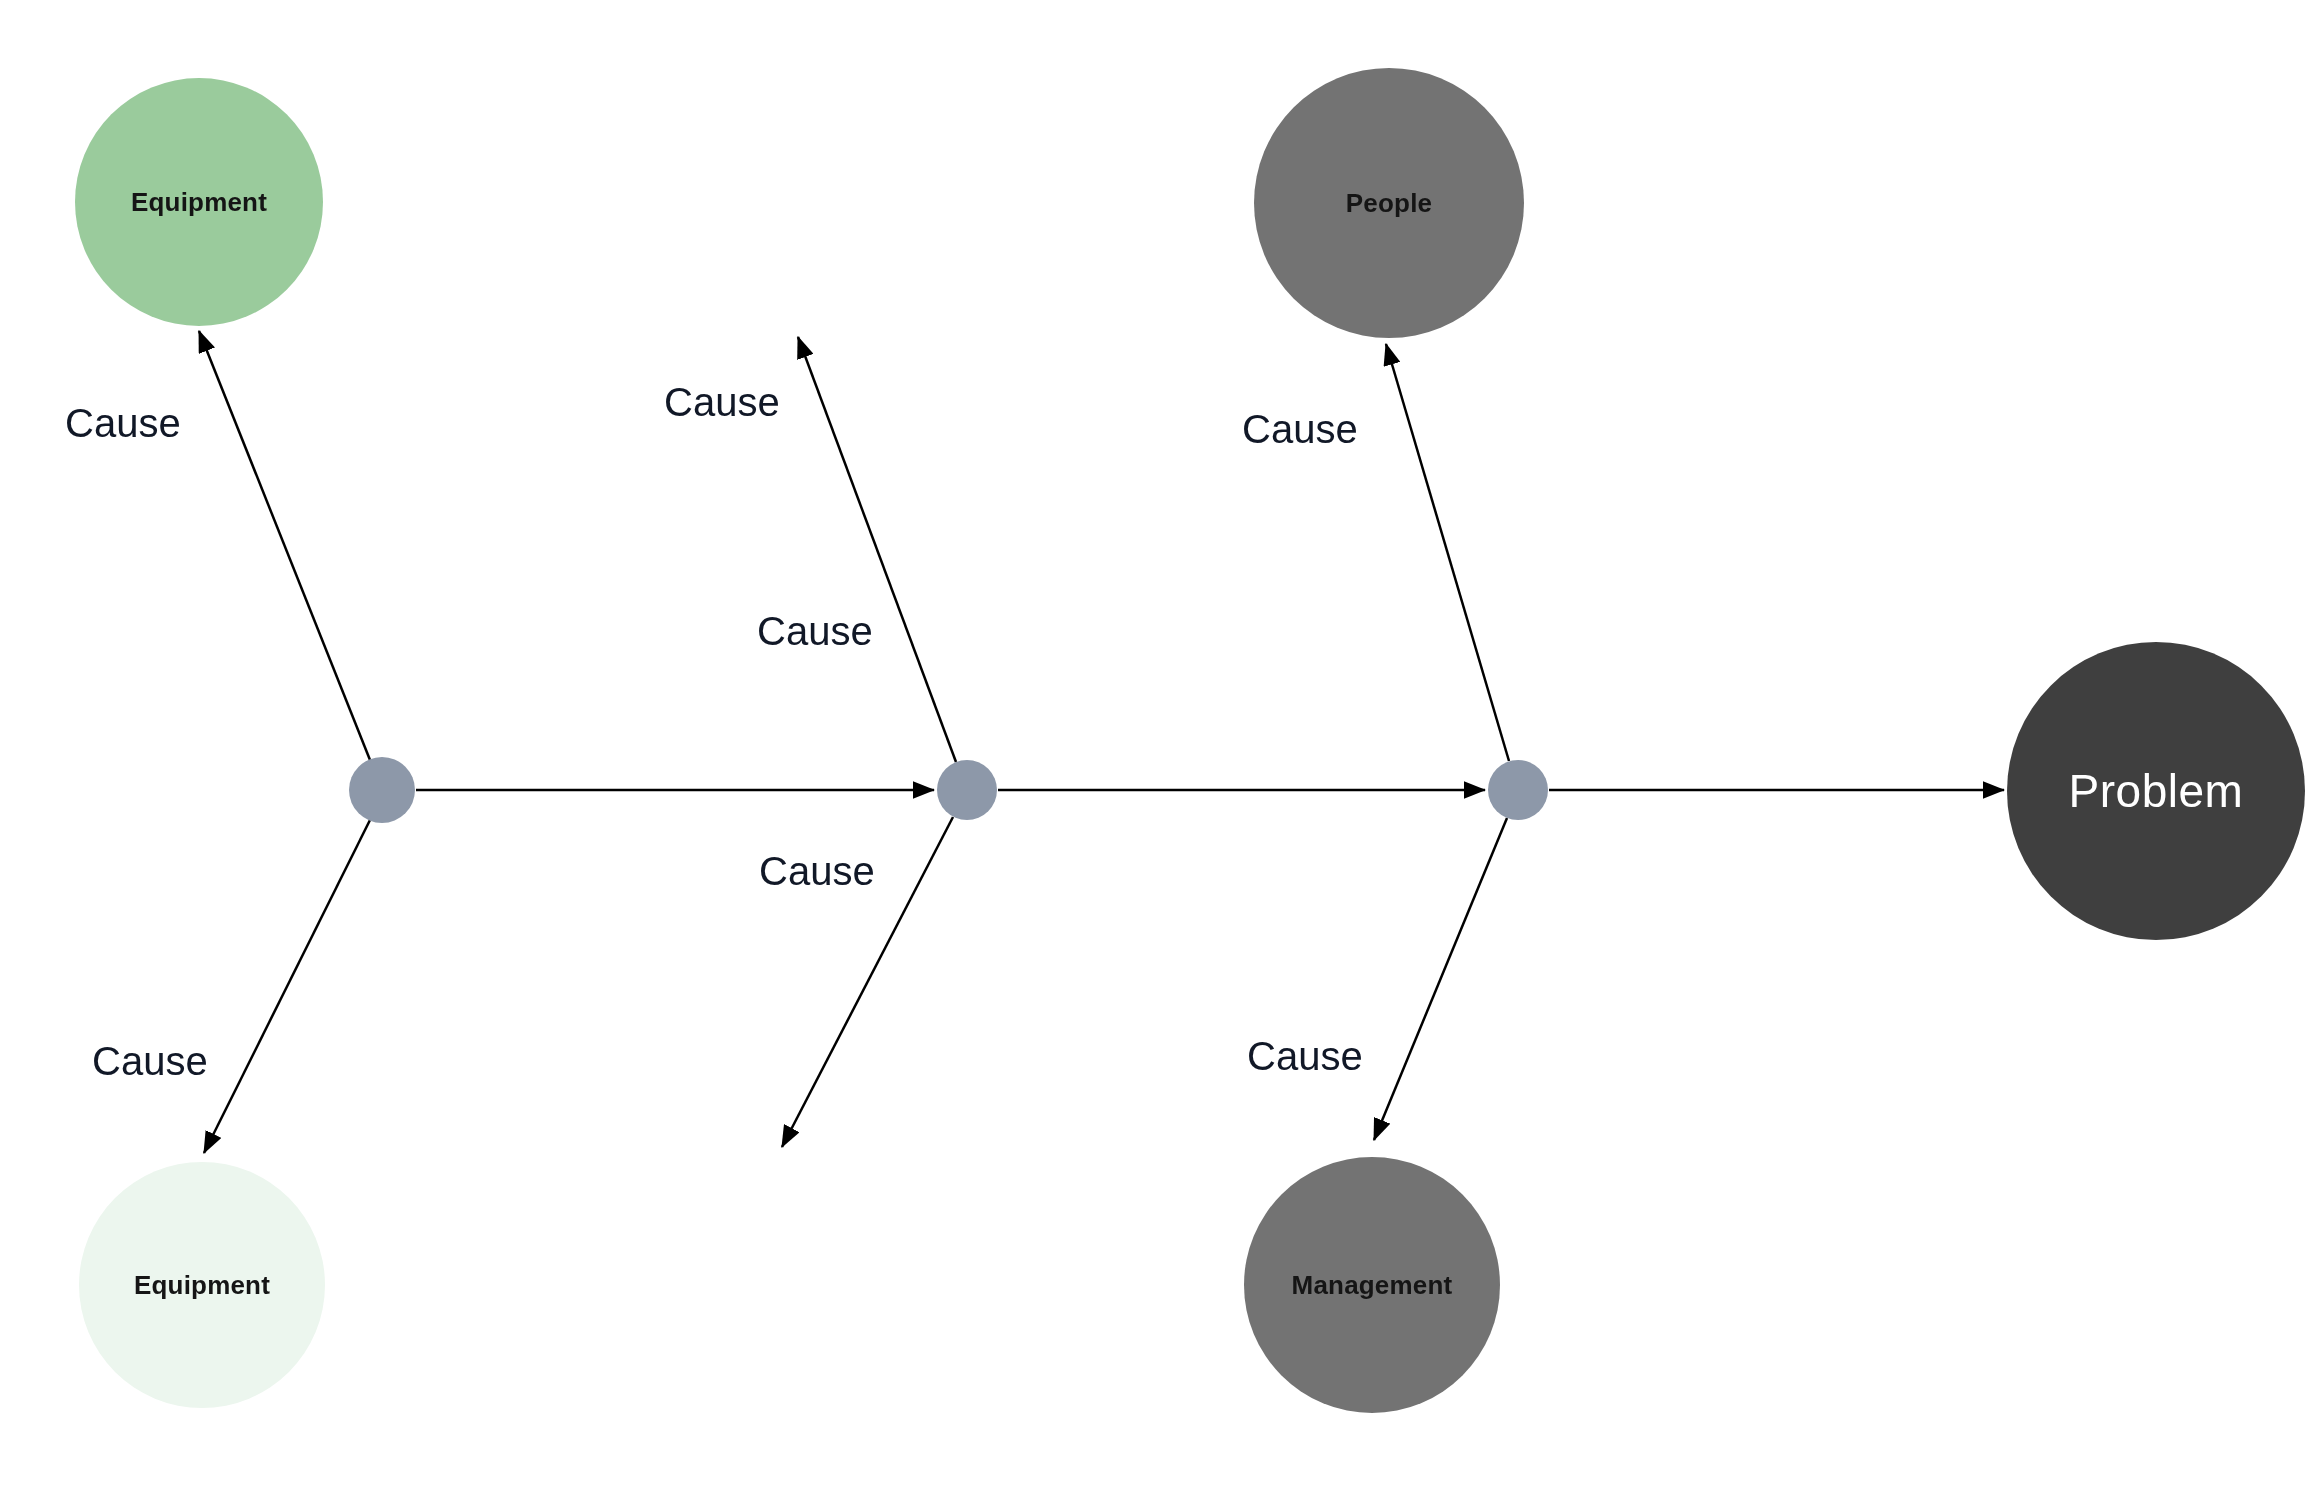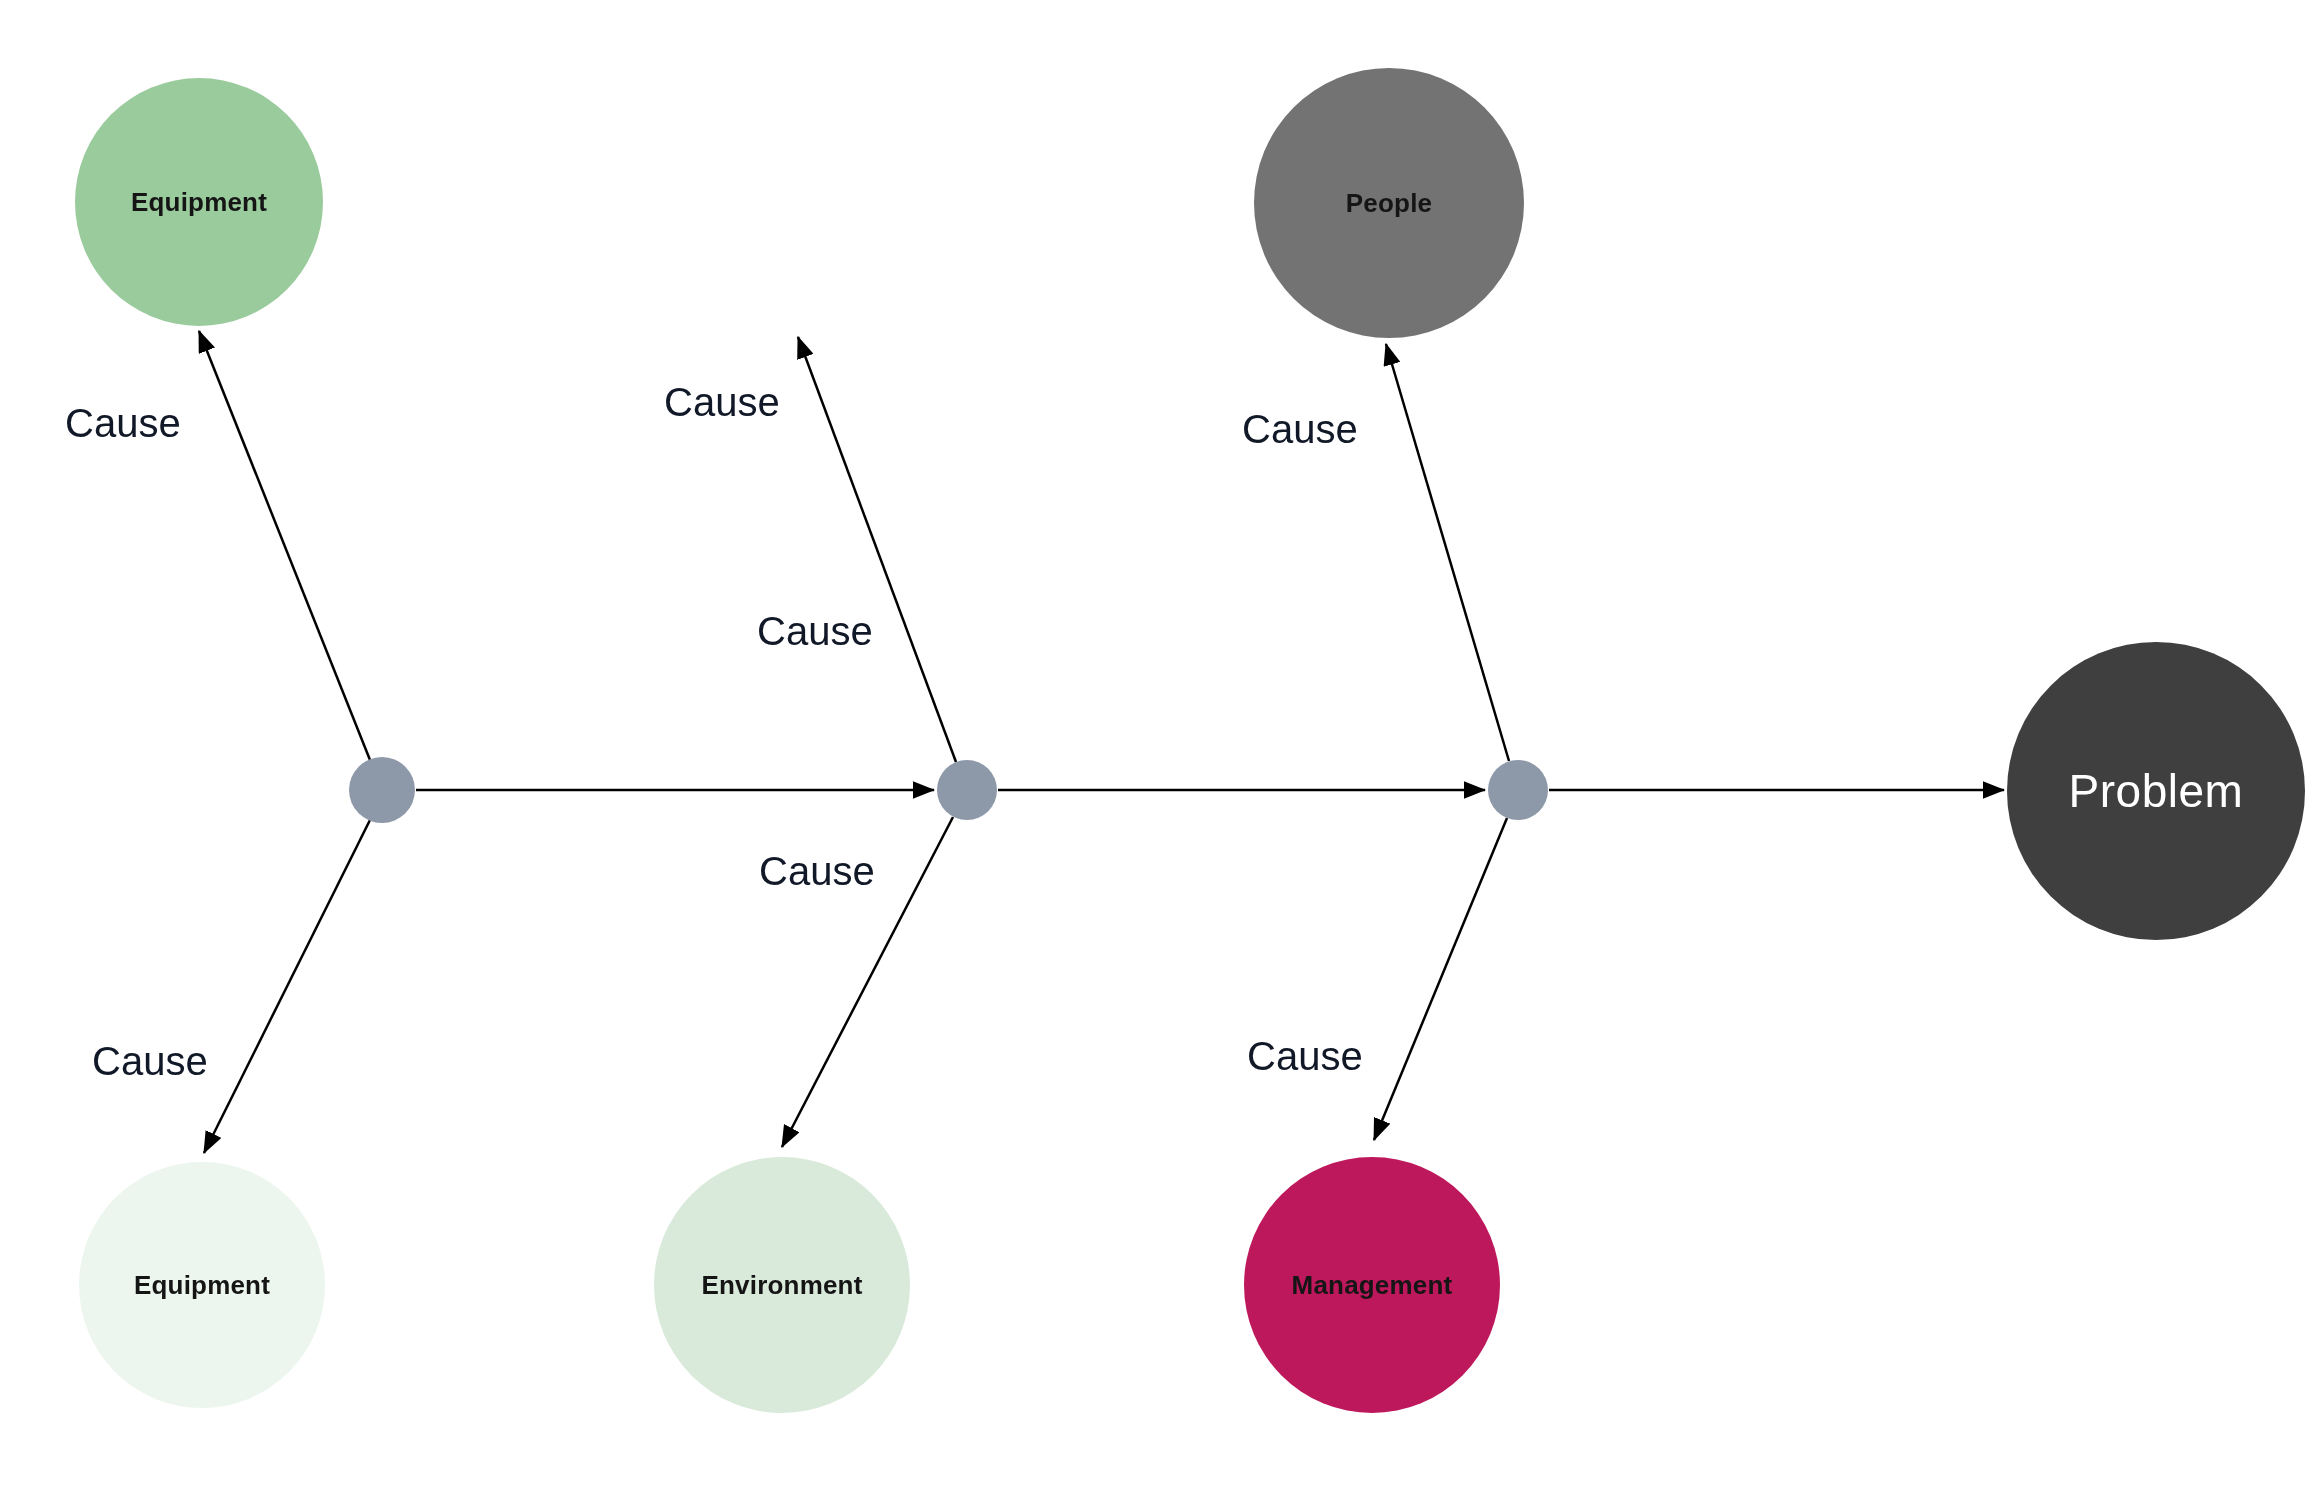--- a/index.html
+++ b/index.html
@@ -84,25 +84,22 @@
 
 
   <div class="circle category-circle" style="left: 1242px; top: 68px; width: 270px; height: 270px; background-color: #737373; color: rgb(21, 21, 21);">
     <span>People</span>
   </div>
 
   <div class="circle category-circle" style="left: 67px; top: 1162px; width: 246px; height: 246px; background-color: rgb(236, 246, 238); color: rgb(21, 21, 21);">
     <span>Equipment</span>
   </div>
 
-  <div class="circle category-circle" style="left: 642px; top: 1157px; width: 256px; height: 256px; background-color: rgb(217, 234, 219); color: rgb(21, 21, 21);">
-    <span>Environment</span>
-  </div>
 
-  <div class="circle category-circle" style="left: 1232px; top: 1157px; width: 256px; height: 256px; background-color: #be185d; color: rgb(21, 21, 21); text-align: center;">
+  <div class="circle category-circle" style="left: 1232px; top: 1157px; width: 256px; height: 256px; background-color: #737373; color: rgb(21, 21, 21); text-align: center;">
     <span>Management</span>
   </div>
 
   <div class="circle problem-circle" style="left: 1995px; top: 642px; width: 298px; height: 298px; background-color: rgb(63, 63, 63); color: rgb(255, 255, 255);">
     <span>Problem</span>
   </div>
 
   <div class="spine-node" style="left: 337px; top: 757px; width: 66px; height: 66px; background-color: rgb(141, 152, 169);"></div>
   <div class="spine-node" style="left: 925px; top: 760px; width: 60px; height: 60px; background-color: rgb(141, 152, 169);"></div>
   <div class="spine-node" style="left: 1476px; top: 760px; width: 60px; height: 60px; background-color: rgb(141, 152, 169);"></div>

